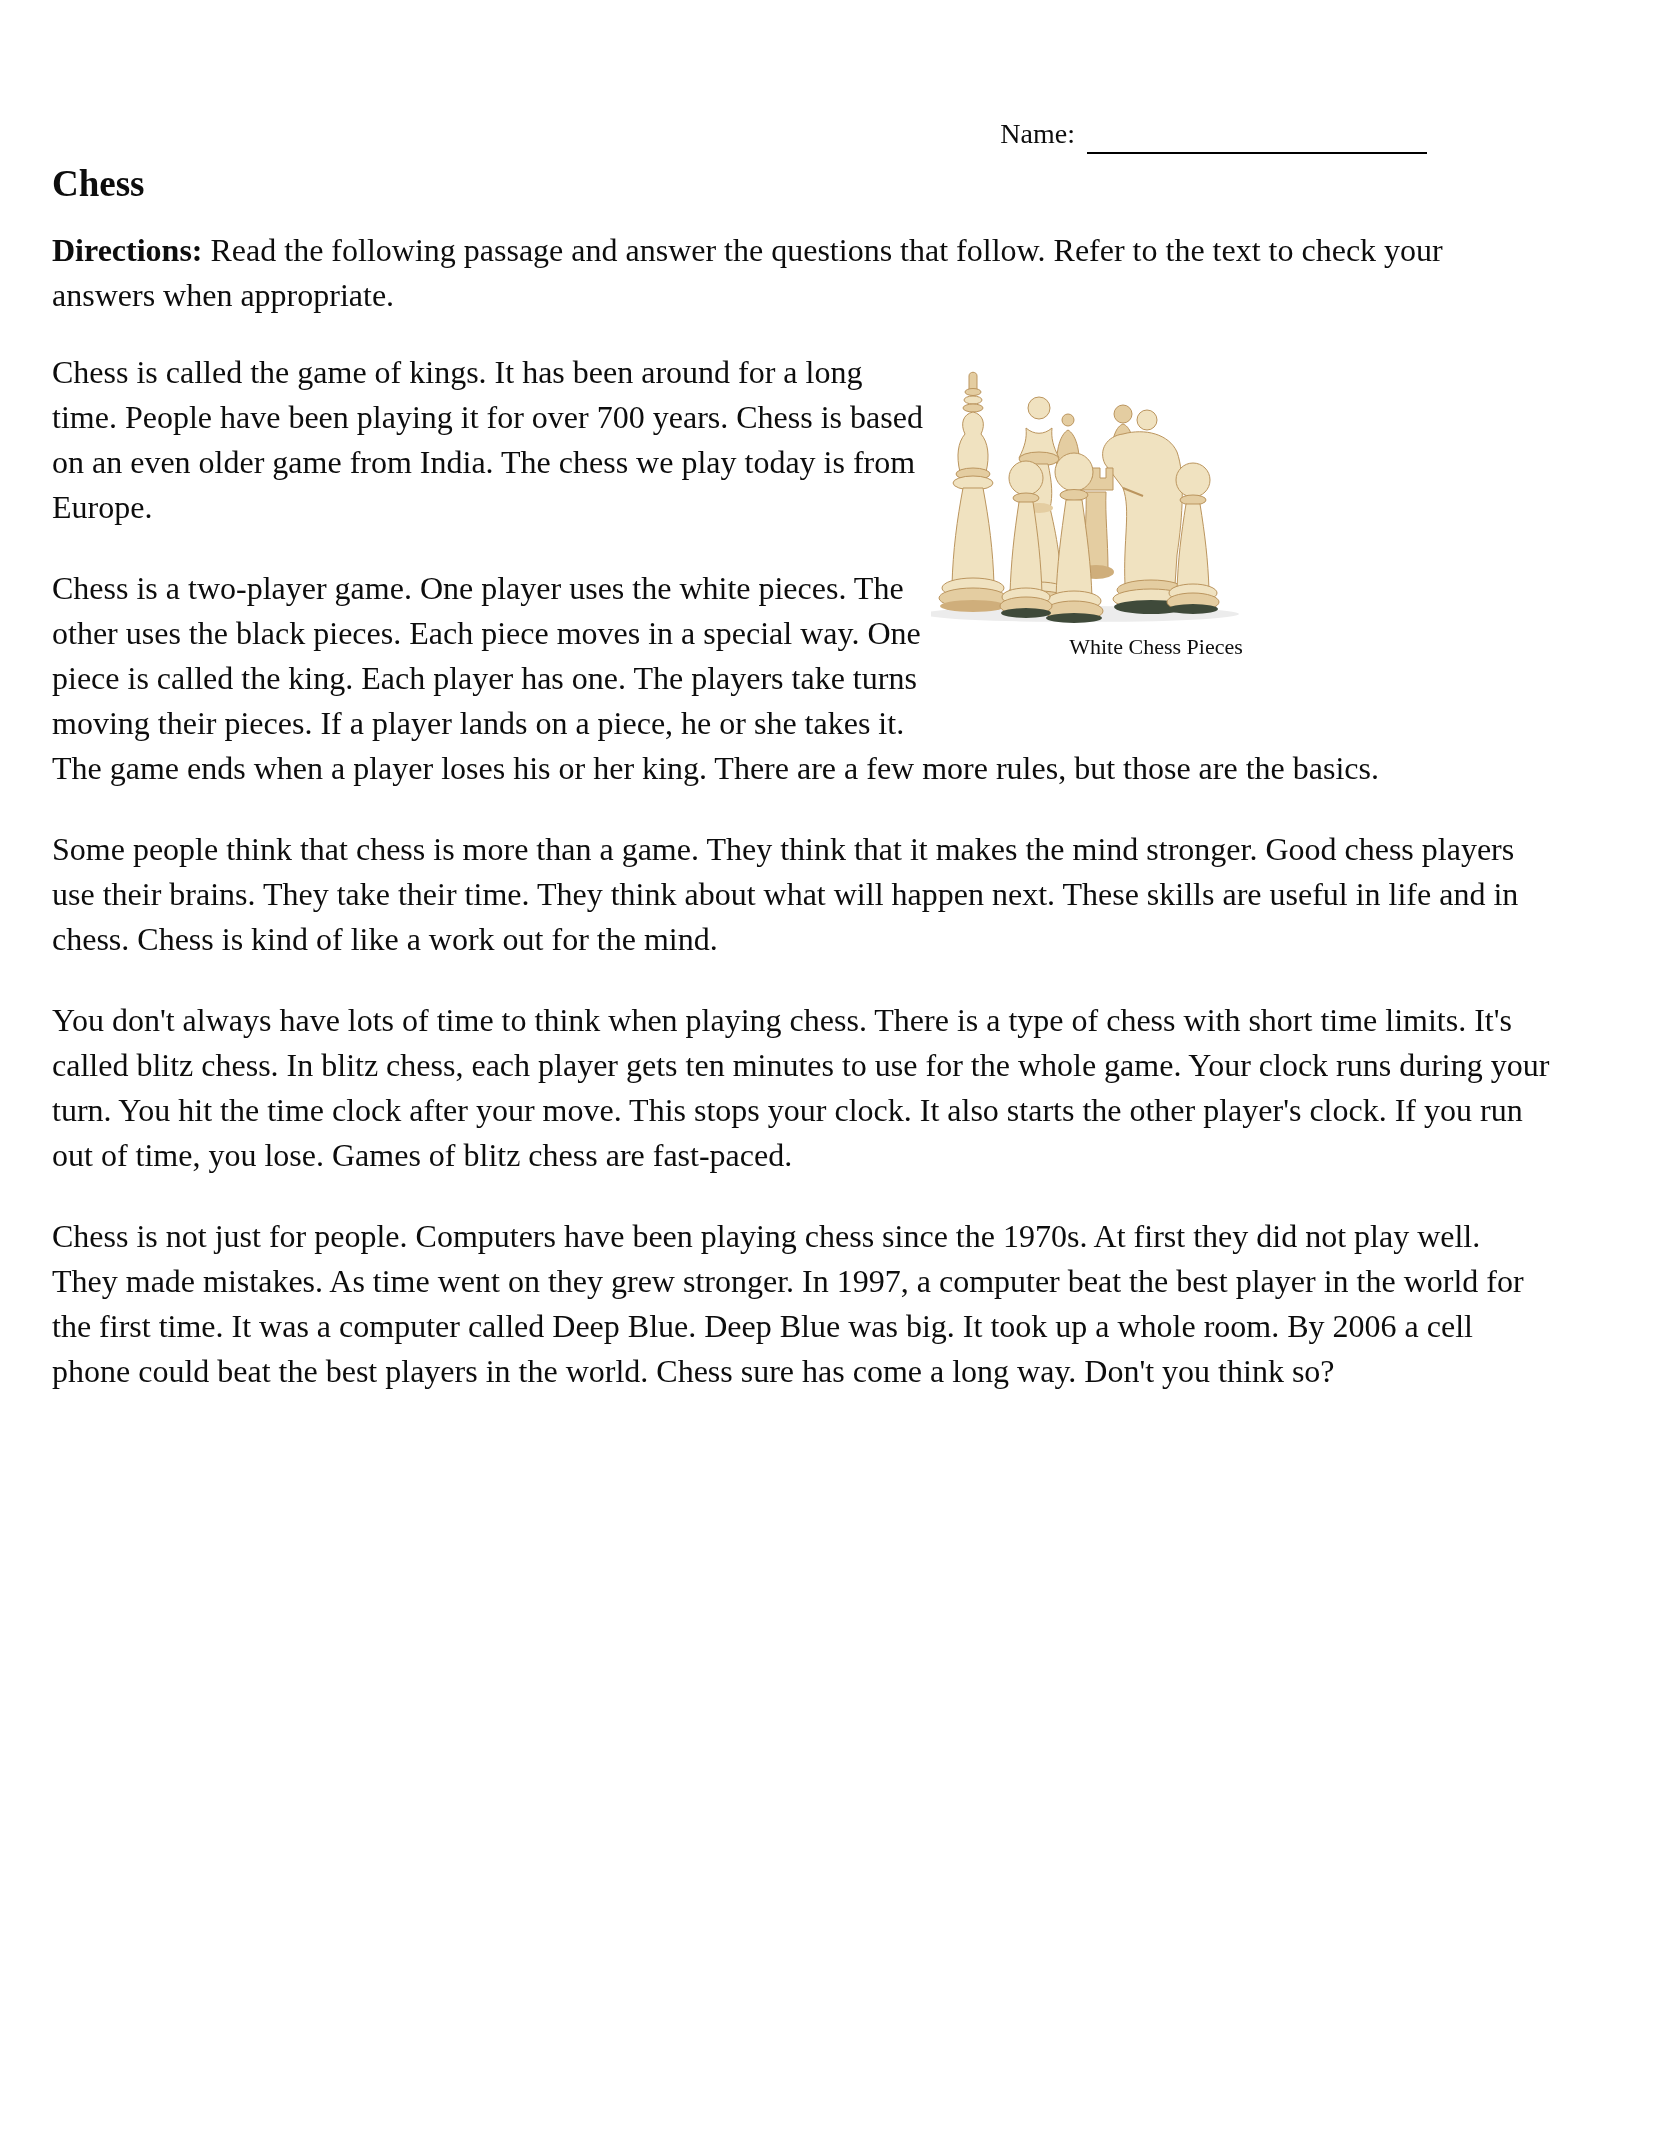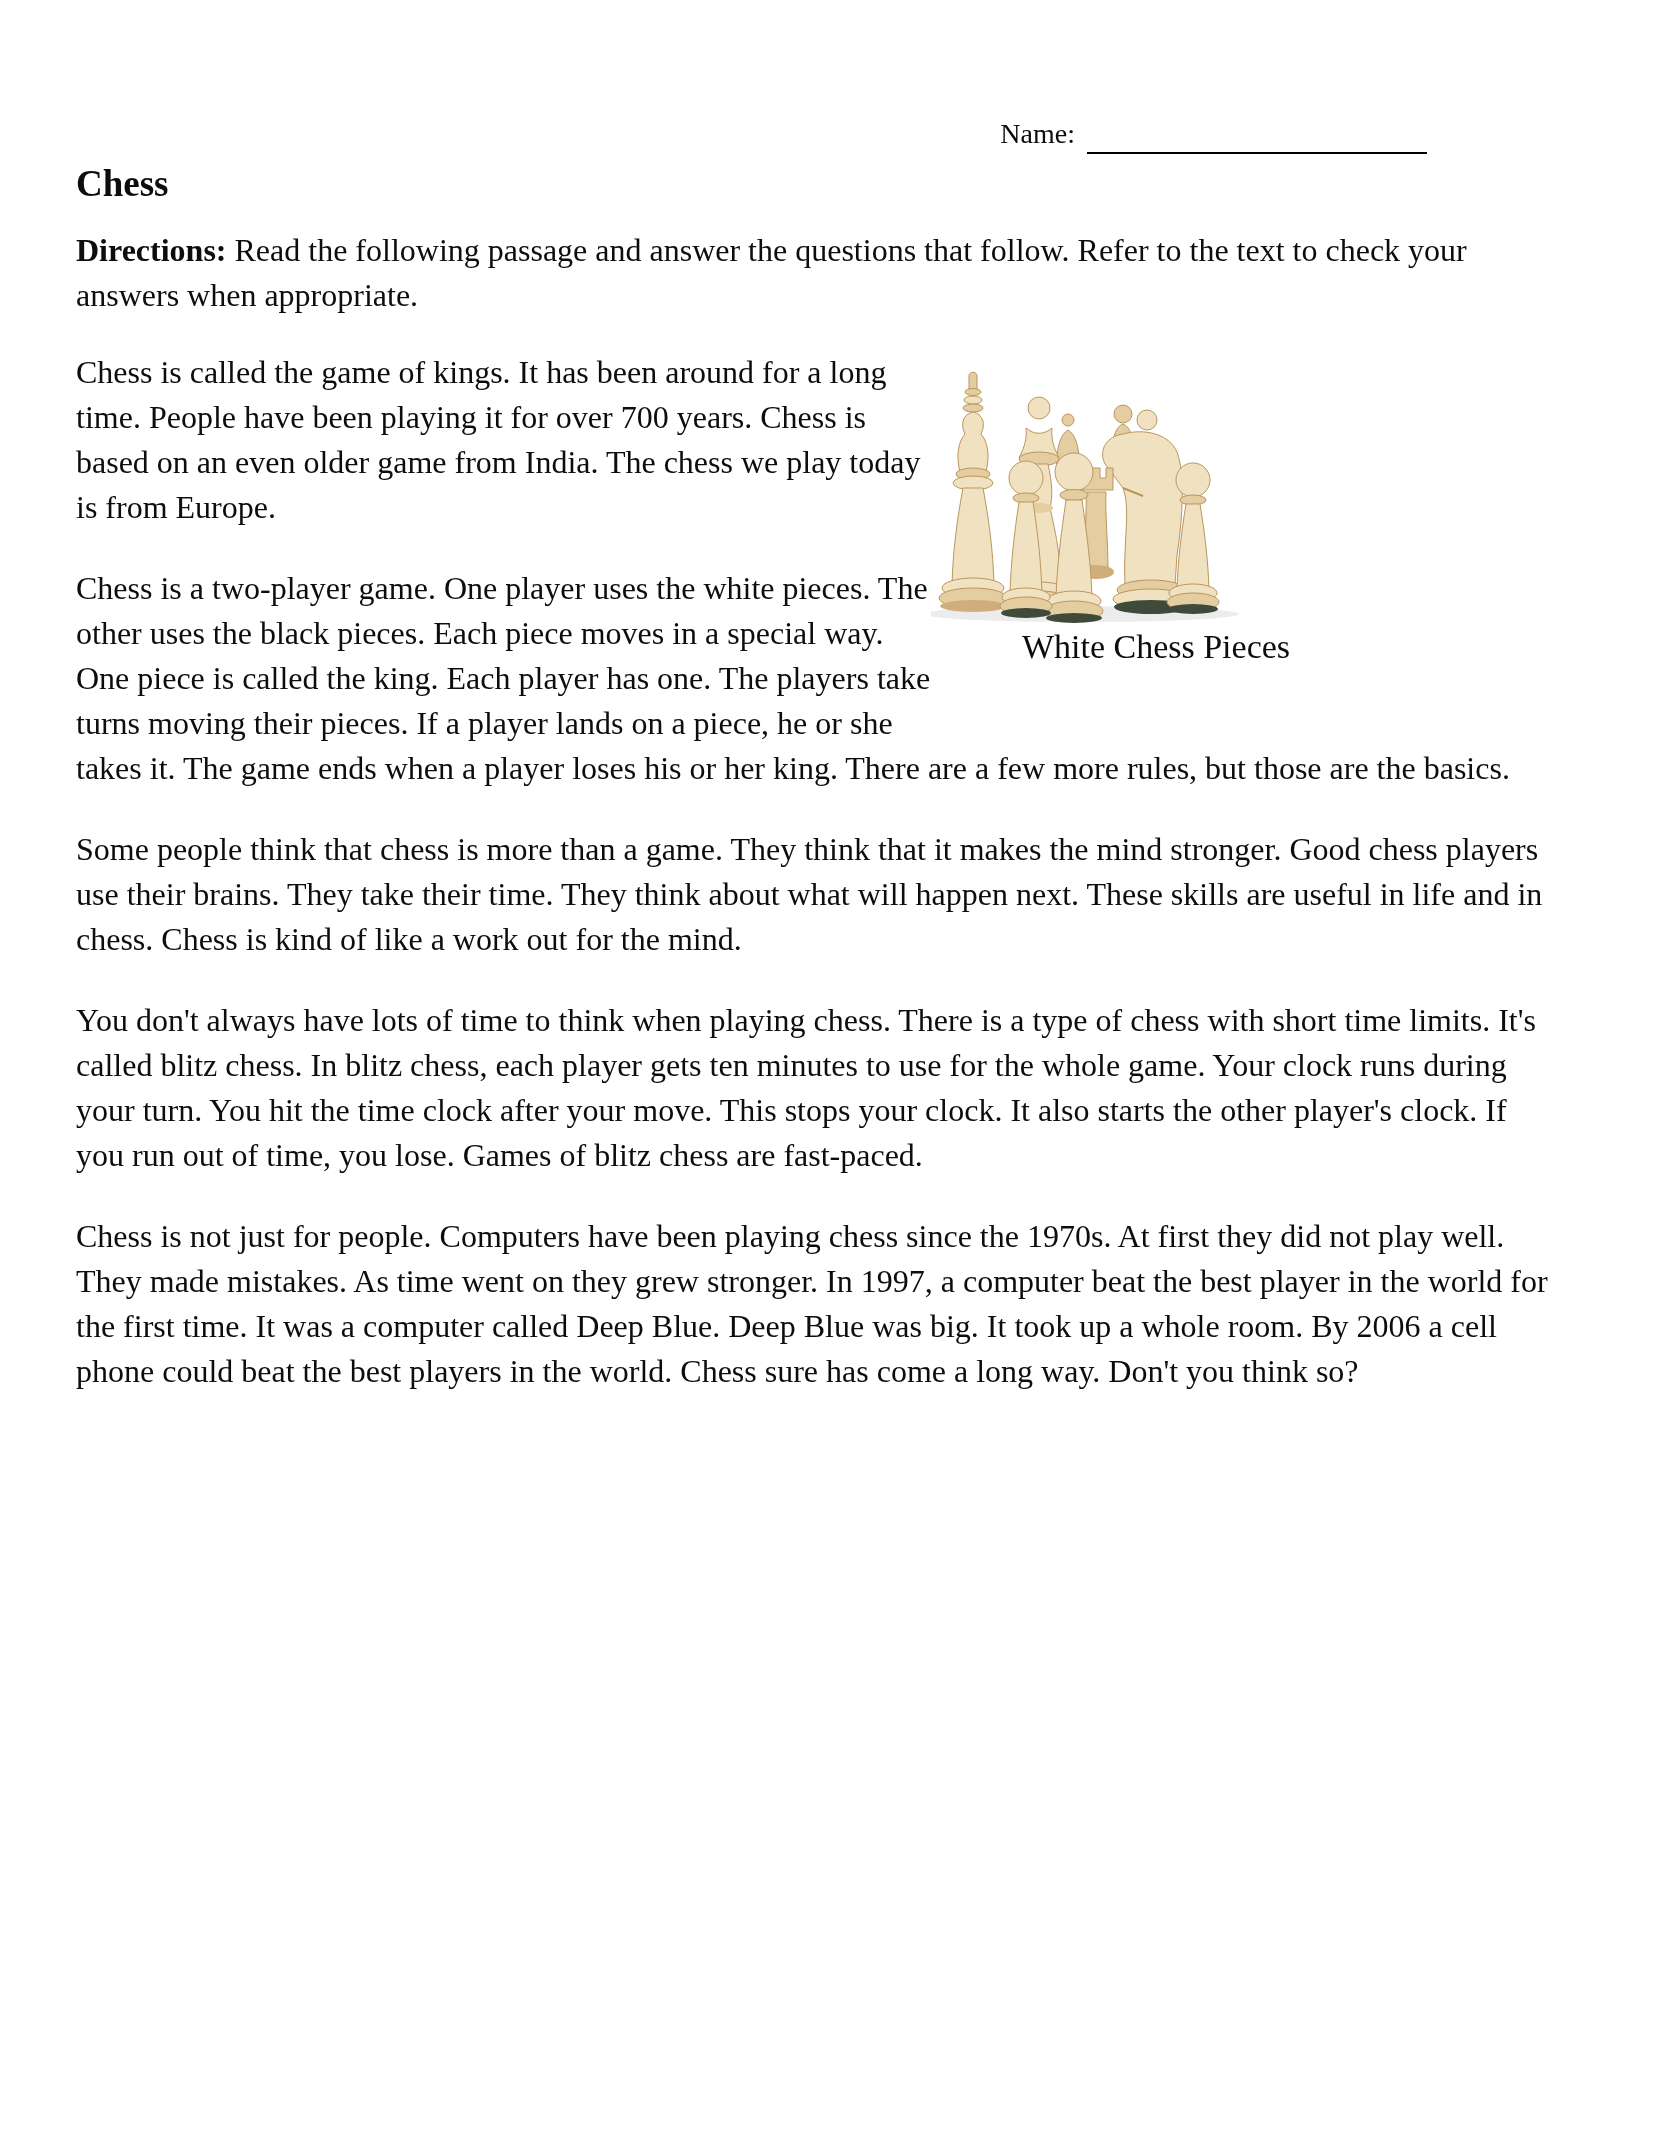--- a/index.html
+++ b/index.html
@@ -14,41 +14,41 @@
   }
   *{box-sizing:border-box;}
   html,body{margin:0;padding:0;}
   body{
     width:1658px;height:2145px;
     background:var(--background);
     color:var(--text);
     font-family:"Liberation Serif","DejaVu Serif",serif;
     overflow:hidden;
   }
-  .page{width:1658px;height:2145px;padding:112px 107px 0 76px;}
+  .page{width:1658px;height:2145px;padding:112px 107px 0 52px;}
   .name-row{
     display:flex;justify-content:flex-end;align-items:flex-end;
     padding-right:124px;font-size:28px;line-height:40px;height:42px;
   }
   .name-blank{
     display:inline-block;width:340px;height:34px;
     border-bottom:2px solid #000;margin-left:12px;
   }
   .titles{margin-top:6px;font-size:37px;font-weight:bold;line-height:47px;}
   .directions{margin-top:21px;font-size:32px;line-height:45px;}
   .directions b{font-weight:bold;}
   main{margin-top:10px;}
   main p{font-size:32px;line-height:45px;margin:0 0 36px 0;}
   figure.chess-figure{
     float:right;width:620px;height:382px;margin:0;padding:0;
   }
   .img-box{width:450px;}
   .img-box svg{display:block;}
   figcaption{
-    width:450px;text-align:center;font-size:34px;line-height:32px;margin-top:6px;
+    width:450px;text-align:center;font-size:22px;line-height:32px;margin-top:6px;
   }
   .clear{clear:both;}
 </style>
 </head>
 <body>
 
 <div class="page">
 
   <div class="name-row">
     <span>Name:</span>

